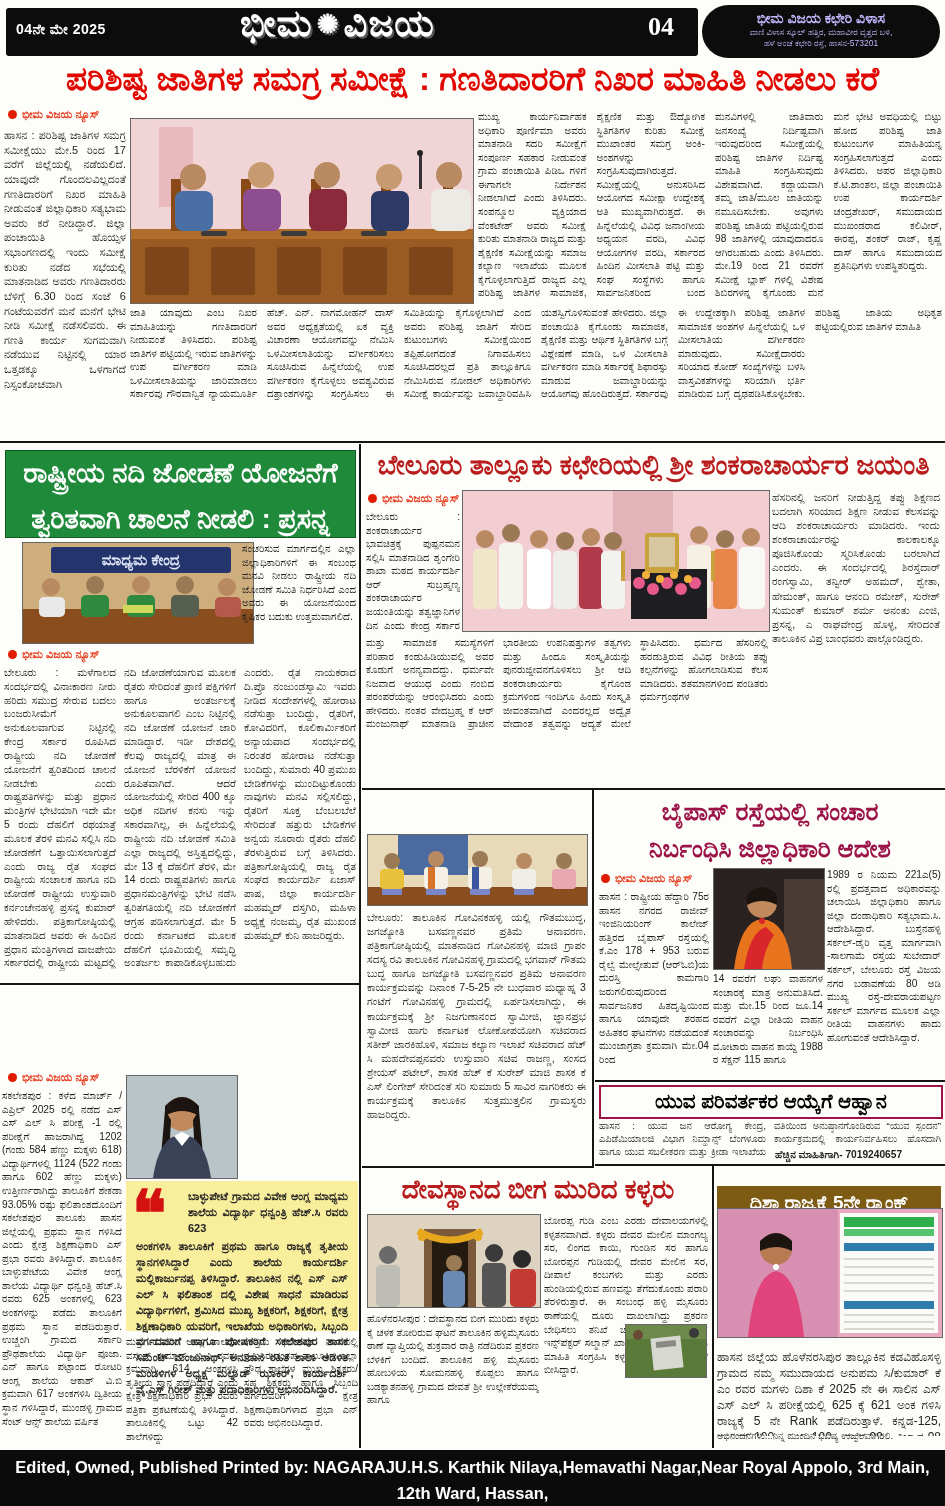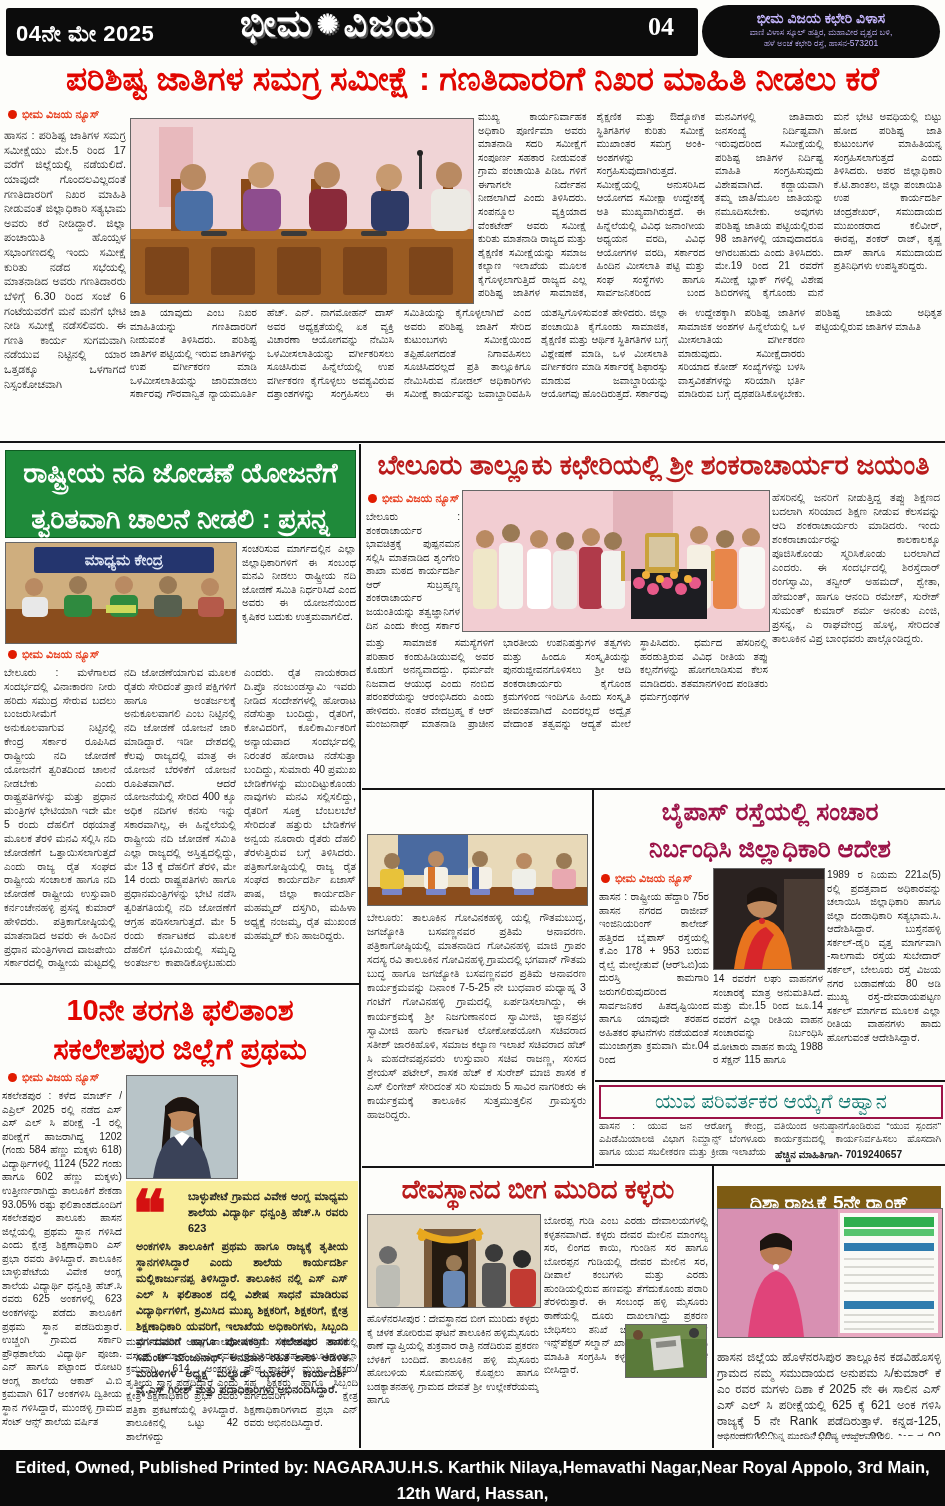--- a/index.html
+++ b/index.html
@@ -1,21 +1,21 @@
 <!DOCTYPE html>
 <html><head>
 <meta charset="utf-8">
 <style>
   html,body{margin:0;padding:0;background:#e8e8e4;}
   #page{position:relative;width:945px;height:1506px;background:#fdfdfa;margin:0 auto;
         font-family:"Liberation Sans",sans-serif;color:#1b1b1b;overflow:hidden;}
   .abs{position:absolute;}
   
   #topbar{left:6px;top:8px;width:692px;height:48px;background:#0c0c0c;border-radius:3px;}
-  #date{left:16px;top:21px;color:#fff;font-size:22px;font-weight:bold;letter-spacing:.5px;}
+  #date{left:16px;top:21px;color:#fff;font-size:14px;font-weight:bold;letter-spacing:.5px;}
   #masthead{left:240px;top:3px;color:#fff;font-size:37px;font-weight:bold;letter-spacing:1px;
             text-shadow:2px 2px 0 #555;display:flex;align-items:center;gap:4px;}
   #emblem{font-size:26px;line-height:1;color:#fff;}
   #pageno{left:648px;top:12px;color:#fff;font-size:26px;font-weight:bold;font-family:"Liberation Serif",serif;}
   #officebox{left:702px;top:5px;width:238px;height:53px;background:#0c0c0c;border-radius:27px;
              color:#c4b5fd;text-align:center;padding-top:5px;box-sizing:border-box;}
   #officebox .t{font-size:14px;font-weight:bold;}
   #officebox .s{font-size:8.5px;line-height:1.25;}
   
   #lead{left:0;top:60px;width:945px;text-align:center;font-size:33px;font-weight:bold;color:#e10600;}
@@ -27,21 +27,21 @@
   .bb{border-bottom:2px solid #151515;}
   .br{border-right:2px solid #151515;}
   
   #a2head{left:5px;top:6px;width:349px;height:86px;background:#1f8a3a;border:1px solid #0e5c22;
           color:#fff;text-align:center;font-weight:bold;font-size:27px;line-height:1.7;}
   #a3head,#a7head{color:#b91c1c;font-weight:bold;text-align:center;}
   #a4headbox{border:2.5px solid #9b1347;color:#9b1347;font-weight:bold;font-size:18.5px;
              text-align:center;line-height:30px;}
   #a5head{color:#9b1347;font-weight:bold;font-size:24.5px;text-align:center;line-height:1.5;}
   #a6head{color:#e10600;font-weight:bold;font-size:29px;text-align:center;line-height:1.35;}
-  #a8headbox{border:2.5px solid #9b1347;color:#0f766e;font-weight:normal;font-size:20px;
+  #a8headbox{border:2.5px solid #9b1347;color:#000000;font-weight:bold;font-size:20px;
              text-align:center;line-height:28px;}
   #a9bar{background:#7d5b13;color:#fff;font-weight:bold;font-size:19px;text-align:center;line-height:34px;}
   #quotebox{background:#f9ee9c;padding:8px 10px 6px 10px;box-sizing:border-box;}
   #quotebox .q{position:absolute;left:6px;top:2px;font-size:64px;line-height:1;color:#d41111;
                font-family:"Liberation Serif",serif;font-weight:bold;}
   #quotebox .qt{font-size:11px;font-weight:bold;line-height:1.45;text-align:justify;color:#222;
                 margin-left:52px;}
   #quotebox .qt2{font-size:11px;font-weight:bold;line-height:1.45;text-align:justify;color:#222;margin-top:2px;}
   
   #footer{left:0;top:1450px;width:945px;height:56px;background:#0b0b0b;color:#fff;
@@ -118,21 +118,21 @@
     </div>
     <div class="col abs" style="left:478px;top:4px;width:464px;height:192px;columns:4;column-gap:10px;">ಮುಖ್ಯ ಕಾರ್ಯನಿರ್ವಾಹಕ ಅಧಿಕಾರಿ ಪೂರ್ಣಿಮಾ ಅವರು ಮಾತನಾಡಿ ಸದರಿ ಸಮೀಕ್ಷೆಗೆ ಸಂಪೂರ್ಣ ಸಹಕಾರ ನೀಡುವಂತೆ ಗ್ರಾಮ ಪಂಚಾಯಿತಿ ಪಿಡಿಒ ಗಳಿಗೆ ಈಗಾಗಲೇ ನಿರ್ದೇಶನ ನೀಡಲಾಗಿದೆ ಎಂದು ತಿಳಿಸಿದರು. ಸಂಪನ್ಮೂಲ ವ್ಯಕ್ತಿಯಾದ ವೆಂಕಟೇಶ್ ಅವರು ಸಮೀಕ್ಷೆ ಕುರಿತು ಮಾತನಾಡಿ ರಾಜ್ಯದ ಮತ್ತು ಶೈಕ್ಷಣಿಕ ಸಮೀಕ್ಷೆಯನ್ನು ಸಮಾಜ ಕಲ್ಯಾಣ ಇಲಾಖೆಯ ಮೂಲಕ ಕೈಗೊಳ್ಳಲಾಗುತ್ತಿದೆ ರಾಜ್ಯದ ಎಲ್ಲ ಪರಿಶಿಷ್ಟ ಜಾತಿಗಳ ಸಾಮಾಜಿಕ, ಶೈಕ್ಷಣಿಕ ಮತ್ತು ಔದ್ಯೋಗಿಕ ಸ್ಥಿತಿಗತಿಗಳ ಕುರಿತು ಸಮೀಕ್ಷೆ ಮುಖಾಂತರ ಸಮಗ್ರ ಅಂಕಿ-ಅಂಶಗಳನ್ನು ಸಂಗ್ರಹಿಸುವುದಾಗಿರುತ್ತದೆ. ಸಮೀಕ್ಷೆಯಲ್ಲಿ ಅನುಸರಿಸಿದ ಆಯೋಗದ ಸಮೀಕ್ಷಾ ಉದ್ದೇಶಕ್ಕೆ ಅತಿ ಮುಖ್ಯವಾಗಿರುತ್ತದೆ. ಈ ಹಿನ್ನೆಲೆಯಲ್ಲಿ ವಿವಿಧ ಜನಾಂಗೀಯ ಅಧ್ಯಯನ ವರದಿ, ವಿವಿಧ ಆಯೋಗಗಳ ವರದಿ, ಸರ್ಕಾರದ ಹಿಂದಿನ ಮೀಸಲಾತಿ ಪಟ್ಟಿ ಮತ್ತು ಸಂಘ ಸಂಸ್ಥೆಗಳು ಹಾಗೂ ಸಾರ್ವಜನಿಕರಿಂದ ಬಂದ ಮನವಿಗಳಲ್ಲಿ ಜಾತಿವಾರು ಜನಸಂಖ್ಯೆ ನಿರ್ದಿಷ್ಟವಾಗಿ ಇರುವುದರಿಂದ ಸಮೀಕ್ಷೆಯಲ್ಲಿ ಪರಿಶಿಷ್ಟ ಜಾತಿಗಳ ನಿರ್ದಿಷ್ಟ ಮಾಹಿತಿ ಸಂಗ್ರಹಿಸುವುದು ವಿಶೇಷವಾಗಿದೆ. ಕಡ್ಡಾಯವಾಗಿ ತಮ್ಮ ಜಾತಿ/ಮೂಲ ಜಾತಿಯನ್ನು ನಮೂದಿಸಬೇಕು. ಅವುಗಳು ಪರಿಶಿಷ್ಟ ಜಾತಿಯ ಪಟ್ಟಿಯಲ್ಲಿರುವ 98 ಜಾತಿಗಳಲ್ಲಿ ಯಾವುದಾದರೂ ಆಗಿರಬಹುದು ಎಂದು ತಿಳಿಸಿದರು. ಮೇ.19 ರಿಂದ 21 ರವರೆಗೆ ಸಮೀಕ್ಷೆ ಬ್ಲಾಕ್ ಗಳಲ್ಲಿ ವಿಶೇಷ ಶಿಬಿರಗಳನ್ನ ಕೈಗೊಂಡು ಮನೆ ಮನೆ ಭೇಟಿ ಅವಧಿಯಲ್ಲಿ ಬಿಟ್ಟು ಹೋದ ಪರಿಶಿಷ್ಟ ಜಾತಿ ಕುಟುಂಬಗಳ ಮಾಹಿತಿಯನ್ನ ಸಂಗ್ರಹಿಸಲಾಗುತ್ತದೆ ಎಂದು ತಿಳಿಸಿದರು. ಅಪರ ಜಿಲ್ಲಾಧಿಕಾರಿ ಕೆ.ಟಿ.ಶಾಂತಲ, ಜಿಲ್ಲಾ ಪಂಚಾಯಿತಿ ಉಪ ಕಾರ್ಯದರ್ಶಿ ಚಂದ್ರಶೇಖರ್, ಸಮುದಾಯದ ಮುಖಂಡರಾದ ಕಲಿವೀರ್, ಈರಪ್ಪ, ಶಂಕರ್ ರಾಜ್, ಕೃಷ್ಣ ದಾಸ್ ಹಾಗೂ ಸಮುದಾಯದ ಪ್ರತಿನಿಧಿಗಳು ಉಪಸ್ಥಿತರಿದ್ದರು.</div>
     <div class="col abs" style="left:130px;top:200px;width:812px;height:134px;columns:6;column-gap:10px;">ಜಾತಿ ಯಾವುದು ಎಂಬ ನಿಖರ ಮಾಹಿತಿಯನ್ನು ಗಣತಿದಾರರಿಗೆ ನೀಡುವಂತೆ ತಿಳಿಸಿದರು. ಪರಿಶಿಷ್ಟ ಜಾತಿಗಳ ಪಟ್ಟಿಯಲ್ಲಿ ಇರುವ ಜಾತಿಗಳನ್ನು ಉಪ ವರ್ಗೀಕರಣ ಮಾಡಿ ಒಳಮೀಸಲಾತಿಯನ್ನು ಜಾರಿಮಾಡಲು ಸರ್ಕಾರವು ಗೌರವಾನ್ವಿತ ನ್ಯಾಯಮೂರ್ತಿ ಹೆಚ್. ಎನ್. ನಾಗಮೋಹನ್ ದಾಸ್ ಅವರ ಅಧ್ಯಕ್ಷತೆಯಲ್ಲಿ ಏಕ ವ್ಯಕ್ತಿ ವಿಚಾರಣಾ ಆಯೋಗವನ್ನು ನೇಮಿಸಿ ಒಳಮೀಸಲಾತಿಯನ್ನು ವರ್ಗೀಕರಿಸಲು ಸೂಚಿಸಿರುವ ಹಿನ್ನೆಲೆಯಲ್ಲಿ ಉಪ ವರ್ಗೀಕರಣ ಕೈಗೊಳ್ಳಲು ಅವಶ್ಯವಿರುವ ದತ್ತಾಂಶಗಳನ್ನು ಸಂಗ್ರಹಿಸಲು ಈ ಸಮಿತಿಯನ್ನು ಕೈಗೊಳ್ಳಲಾಗಿದೆ ಎಂದ ಅವರು ಪರಿಶಿಷ್ಟ ಜಾತಿಗೆ ಸೇರಿದ ಕುಟುಂಬಗಳು ಸಮೀಕ್ಷೆಯಿಂದ ತಪ್ಪಿಹೋಗದಂತೆ ನಿಗಾವಹಿಸಲು ಸೂಚಿಸಿದರಲ್ಲದೆ ಪ್ರತಿ ತಾಲ್ಲೂಕಿಗೂ ನೇಮಿಸಿರುವ ನೋಡಲ್ ಅಧಿಕಾರಿಗಳು ಸಮೀಕ್ಷೆ ಕಾರ್ಯವನ್ನು ಜವಾಬ್ದಾರಿವಹಿಸಿ ಯಶಸ್ವಿಗೊಳಿಸುವಂತೆ ಹೇಳಿದರು. ಜಿಲ್ಲಾ ಪಂಚಾಯಿತಿ ಕೈಗೊಂಡು ಸಾಮಾಜಿಕ, ಶೈಕ್ಷಣಿಕ ಮತ್ತು ಆರ್ಥಿಕ ಸ್ಥಿತಿಗತಿಗಳ ಬಗ್ಗೆ ವಿಶ್ಲೇಷಣೆ ಮಾಡಿ, ಒಳ ಮೀಸಲಾತಿ ವರ್ಗೀಕರಣ ಮಾಡಿ ಸರ್ಕಾರಕ್ಕೆ ಶಿಫಾರಸ್ಸು ಮಾಡುವ ಜವಾಬ್ದಾರಿಯನ್ನು ಆಯೋಗವು ಹೊಂದಿರುತ್ತದೆ. ಸರ್ಕಾರವು ಈ ಉದ್ದೇಶಕ್ಕಾಗಿ ಪರಿಶಿಷ್ಟ ಜಾತಿಗಳ ಸಾಮಾಜಿಕ ಅಂಶಗಳ ಹಿನ್ನೆಲೆಯಲ್ಲಿ ಒಳ ಮೀಸಲಾತಿಯ ವರ್ಗೀಕರಣ ಮಾಡುವುದು. ಸಮೀಕ್ಷೆದಾರರು ಸರಿಯಾದ ಕೋಡ್ ಸಂಖ್ಯೆಗಳನ್ನು ಬಳಸಿ ವಾಸ್ತವಿಕತೆಗಳನ್ನು ಸರಿಯಾಗಿ ಭರ್ತಿ ಮಾಡಿರುವ ಬಗ್ಗೆ ದೃಢಪಡಿಸಿಕೊಳ್ಳಬೇಕು. ಪರಿಶಿಷ್ಟ ಜಾತಿಯ ಅಧಿಕೃತ ಪಟ್ಟಿಯಲ್ಲಿರುವ ಜಾತಿಗಳ ಮಾಹಿತಿ</div>
   </article>
 
   <article style="left:0;top:444px;width:361px;height:541px;" class="br bb">
     <div class="abs" id="a2head">
       <div>ರಾಷ್ಟ್ರೀಯ ನದಿ ಜೋಡಣೆ ಯೋಜನೆಗೆ</div>
       <div>ತ್ವರಿತವಾಗಿ ಚಾಲನೆ ನೀಡಲಿ : ಪ್ರಸನ್ನ</div>
     </div>
-    <div class="ph abs" style="left:5px;top:98px;width:230px;height:100px;border:1px solid #666;">
+    <div class="ph abs" style="left:22px;top:98px;width:230px;height:100px;border:1px solid #666;">
       <svg width="230" height="100" viewBox="0 0 230 100">
         <rect width="230" height="100" fill="#cfae7e"></rect>
         <rect x="28" y="4" width="180" height="26" rx="3" fill="#24356e"></rect>
         <text x="118" y="22" font-size="15" font-weight="bold" fill="#dfe6f5" text-anchor="middle">ಮಾಧ್ಯಮ ಕೇಂದ್ರ</text>
         <rect x="0" y="66" width="230" height="34" fill="#8a4d1d"></rect>
         <circle cx="28" cy="44" r="9" fill="#b98a62"></circle>
           <rect x="16" y="54" width="26" height="20" rx="5" fill="#e8e8e8"></rect>
         <circle cx="72" cy="42" r="9" fill="#9a7a55"></circle>
           <rect x="58" y="52" width="28" height="22" rx="5" fill="#2f8a3f"></rect>
         <circle cx="118" cy="42" r="9" fill="#b98a62"></circle>
@@ -261,24 +261,20 @@
     <div class="col abs" style="left:232px;top:78px;width:114px;height:210px;">1989 ರ ನಿಯಮ 221ಎ(5) ರಲ್ಲಿ ಪ್ರದತ್ತವಾದ ಅಧಿಕಾರವನ್ನು ಚಲಾಯಿಸಿ ಜಿಲ್ಲಾಧಿಕಾರಿ ಹಾಗೂ ಜಿಲ್ಲಾ ದಂಡಾಧಿಕಾರಿ ಸತ್ಯಭಾಮ.ಸಿ. ಆದೇಶಿಸಿದ್ದಾರೆ. ಬುಸ್ತೆನಹಳ್ಳಿ ಸರ್ಕಲ್-ಡೈರಿ ವೃತ್ತ ಮಾರ್ಗವಾಗಿ -ಸಾಲಗಾಮೆ ರಸ್ತೆಯ ಸುಬೇದಾರ್ ಸರ್ಕಲ್, ಬೇಲೂರು ರಸ್ತೆ ವಿಜಯ ನಗರ ಬಡಾವಣೆಯ 80 ಅಡಿ ಮುಖ್ಯ ರಸ್ತೆ-ದೇವರಾಯಪಟ್ಟಣ ಸರ್ಕಲ್ ಮಾರ್ಗದ ಮೂಲಕ ಎಲ್ಲಾ ರೀತಿಯ ವಾಹನಗಳು ಹಾದು ಹೋಗುವಂತೆ ಆದೇಶಿಸಿದ್ದಾರೆ.</div>
   </article>
 
   <article style="left:595px;top:1082px;width:350px;height:84px;" class="bb">
     <div class="abs" id="a8headbox" style="left:4px;top:3px;width:340px;height:30px;">ಯುವ ಪರಿವರ್ತಕರ ಆಯ್ಕೆಗೆ ಆಹ್ವಾನ</div>
     <div class="col abs" style="left:4px;top:37px;width:342px;height:44px;columns:2;column-gap:8px;font-size:9.8px;">ಹಾಸನ : ಯುವ ಜನ ಆರೋಗ್ಯ ಕೇಂದ್ರ, ಎಪಿಡೆಮಿಯಾಲಜಿ ವಿಭಾಗ ನಿಮ್ಹಾನ್ಸ್ ಬೆಂಗಳೂರು ಹಾಗೂ ಯುವ ಸಬಲೀಕರಣ ಮತ್ತು ಕ್ರೀಡಾ ಇಲಾಖೆಯ ವತಿಯಿಂದ ಅನುಷ್ಠಾನಗೊಂಡಿರುವ “ಯುವ ಸ್ಪಂದನ” ಕಾರ್ಯಕ್ರಮದಲ್ಲಿ ಕಾರ್ಯನಿರ್ವಹಿಸಲು ಹೊಸದಾಗಿ ಯುವ ಪರಿವರ್ತಕರನ್ನು ಆಯ್ಕೆ ಮಾಡಿಕೊಳ್ಳಲು ಅರ್ಜಿ ಆಹ್ವಾನಿಸಲಾಗಿದೆ.</div>
     <div class="col abs" style="left:180px;top:66px;width:166px;height:16px;font-weight:bold;">ಹೆಚ್ಚಿನ ಮಾಹಿತಿಗಾಗಿ- 7019240657</div>
   </article>
 
   <article style="left:0;top:985px;width:361px;height:463px;" class="br">
-    <div class="abs" id="a6head" style="left:0;top:6px;width:360px;">
-      <div>10ನೇ ತರಗತಿ ಫಲಿತಾಂಶ</div>
-      <div>ಸಕಲೇಶಪುರ ಜಿಲ್ಲೆಗೆ ಪ್ರಥಮ</div>
-    </div>
     <div class="byline abs" style="left:8px;top:86px;">
       <span class="dot"></span>
       <span>ಭೀಮ ವಿಜಯ ನ್ಯೂಸ್</span>
     </div>
     <div class="col abs" style="left:2px;top:104px;width:120px;height:356px;">ಸಕಲೇಶಪುರ : ಕಳೆದ ಮಾರ್ಚ್ / ಎಪ್ರಿಲ್ 2025 ರಲ್ಲಿ ನಡೆದ ಎಸ್ ಎಸ್ ಎಲ್ ಸಿ ಪರೀಕ್ಷೆ -1 ರಲ್ಲಿ ಪರೀಕ್ಷೆಗೆ ಹಾಜರಾಗಿದ್ದ 1202 (ಗಂಡು 584 ಹೆಣ್ಣು ಮಕ್ಕಳು 618) ವಿದ್ಯಾರ್ಥಿಗಳಲ್ಲಿ 1124 (522 ಗಂಡು ಹಾಗೂ 602 ಹೆಣ್ಣು ಮಕ್ಕಳು) ಉತ್ತೀರ್ಣರಾಗಿದ್ದು ತಾಲೂಕಿಗೆ ಶೇಕಡಾ 93.05% ರಷ್ಟು ಫಲಿತಾಂಶದೊಂದಿಗೆ ಸಕಲೇಶಪುರ ತಾಲೂಕು ಹಾಸನ ಜಿಲ್ಲೆಯಲ್ಲಿ ಪ್ರಥಮ ಸ್ಥಾನ ಗಳಿಸಿದೆ ಎಂದು ಕ್ಷೇತ್ರ ಶಿಕ್ಷಣಾಧಿಕಾರಿ ಎಸ್ ಪ್ರಭಾ ರವರು ತಿಳಿಸಿದ್ದಾರೆ. ತಾಲೂಕಿನ ಬಾಳ್ಳುಪೇಟೆಯ ವಿವೇಕ ಆಂಗ್ಲ ಶಾಲೆಯ ವಿದ್ಯಾರ್ಥಿ ಧನ್ವಂತ್ರಿ ಹೆಚ್.ಸಿ ರವರು 625 ಅಂಕಗಳಲ್ಲಿ 623 ಅಂಕಗಳನ್ನು ಪಡೆದು ತಾಲೂಕಿಗೆ ಪ್ರಥಮ ಸ್ಥಾನ ಪಡೆದಿರುತ್ತಾರೆ. ಉಚ್ಚಂಗಿ ಗ್ರಾಮದ ಸರ್ಕಾರಿ ಪ್ರೌಢಶಾಲೆಯ ವಿದ್ಯಾರ್ಥಿ ಪೂಜಾ. ಎನ್ ಹಾಗೂ ಪಟ್ಟಾಂದ ರೋಟರಿ ಆಂಗ್ಲ ಶಾಲೆಯ ಆಕಾಶ್ ವಿ.ಬಿ ಕ್ರಮವಾಗಿ 617 ಅಂಕಗಳಿಸಿ ದ್ವಿತೀಯ ಸ್ಥಾನ ಗಳಿಸಿದ್ದಾರೆ, ಮುಂಡಳ್ಳಿ ಗ್ರಾಮದ ಸೆಂಟ್ ಆನ್ಸ್ ಶಾಲೆಯ ವರ್ಷಿತ</div>
     <div class="ph abs" style="left:126px;top:90px;width:110px;height:102px;border:1px solid #666;">
       <svg width="110" height="102" viewBox="0 0 110 102">
         <rect width="110" height="102" fill="#b8c4c8"></rect>
         <circle cx="55" cy="38" r="17" fill="#c08a5e"></circle>
         <path d="M38 30 Q55 12 72 30 L72 40 Q55 30 38 40 Z" fill="#1c1410"></path>

